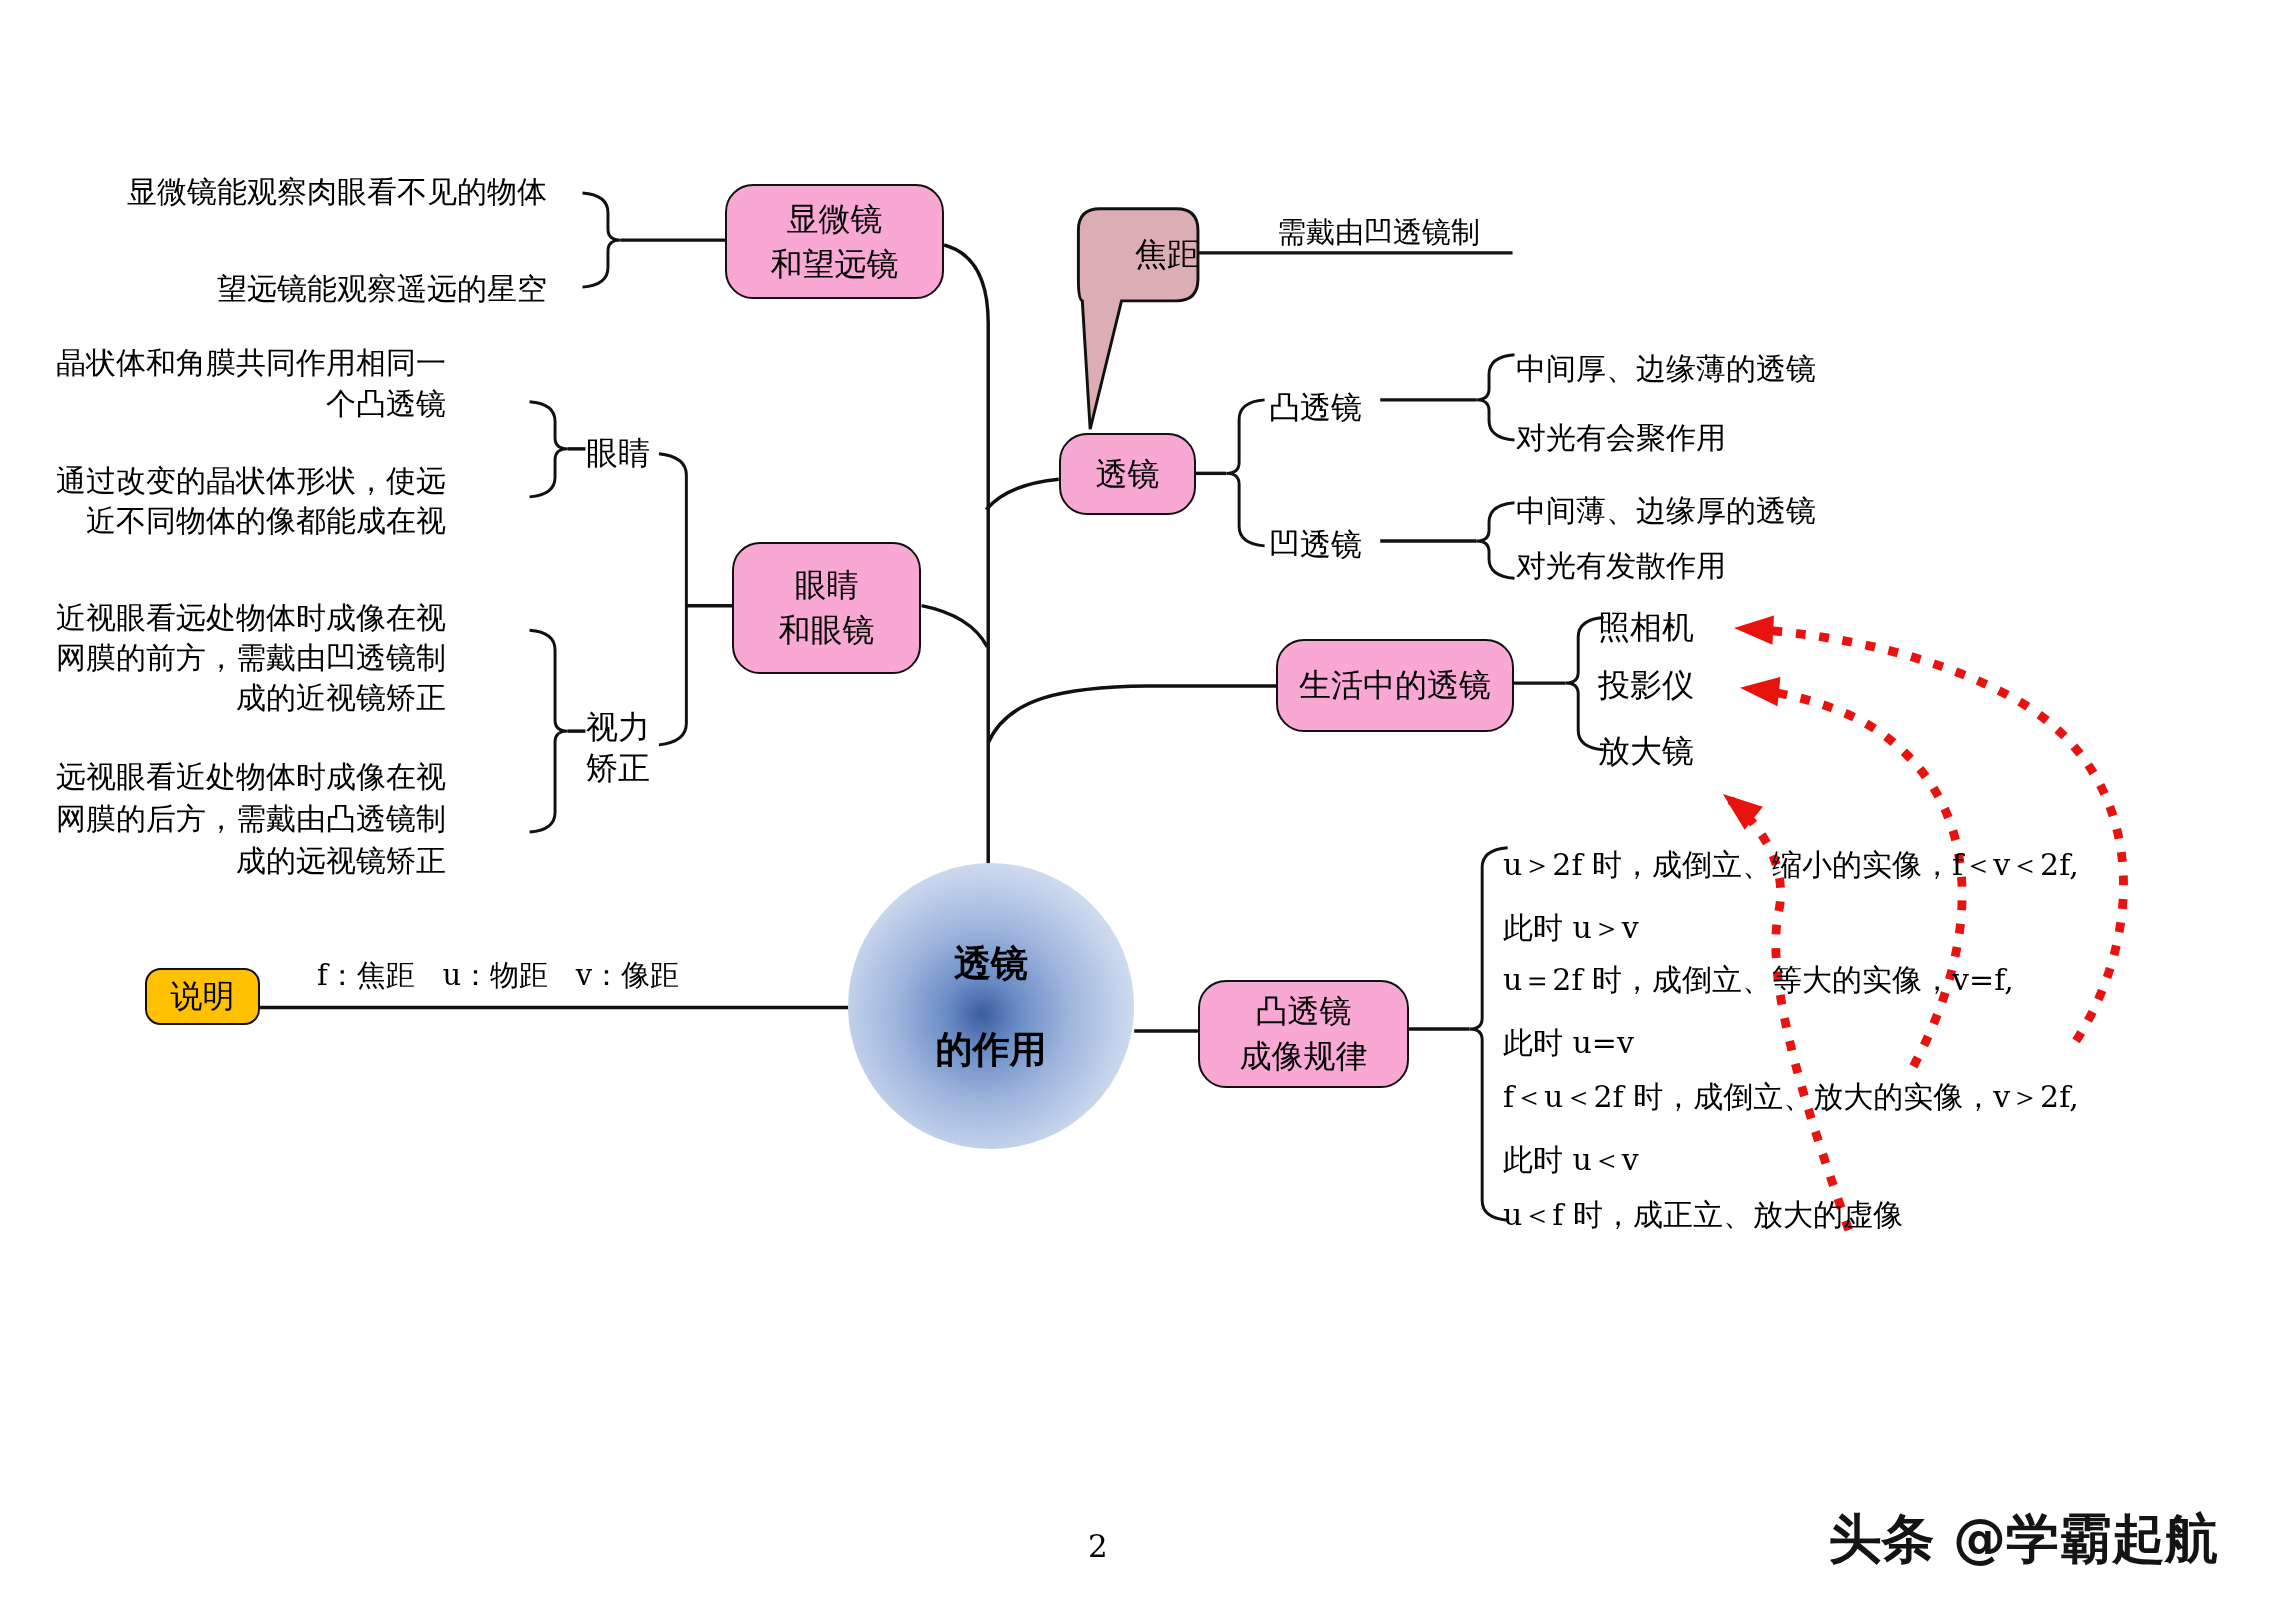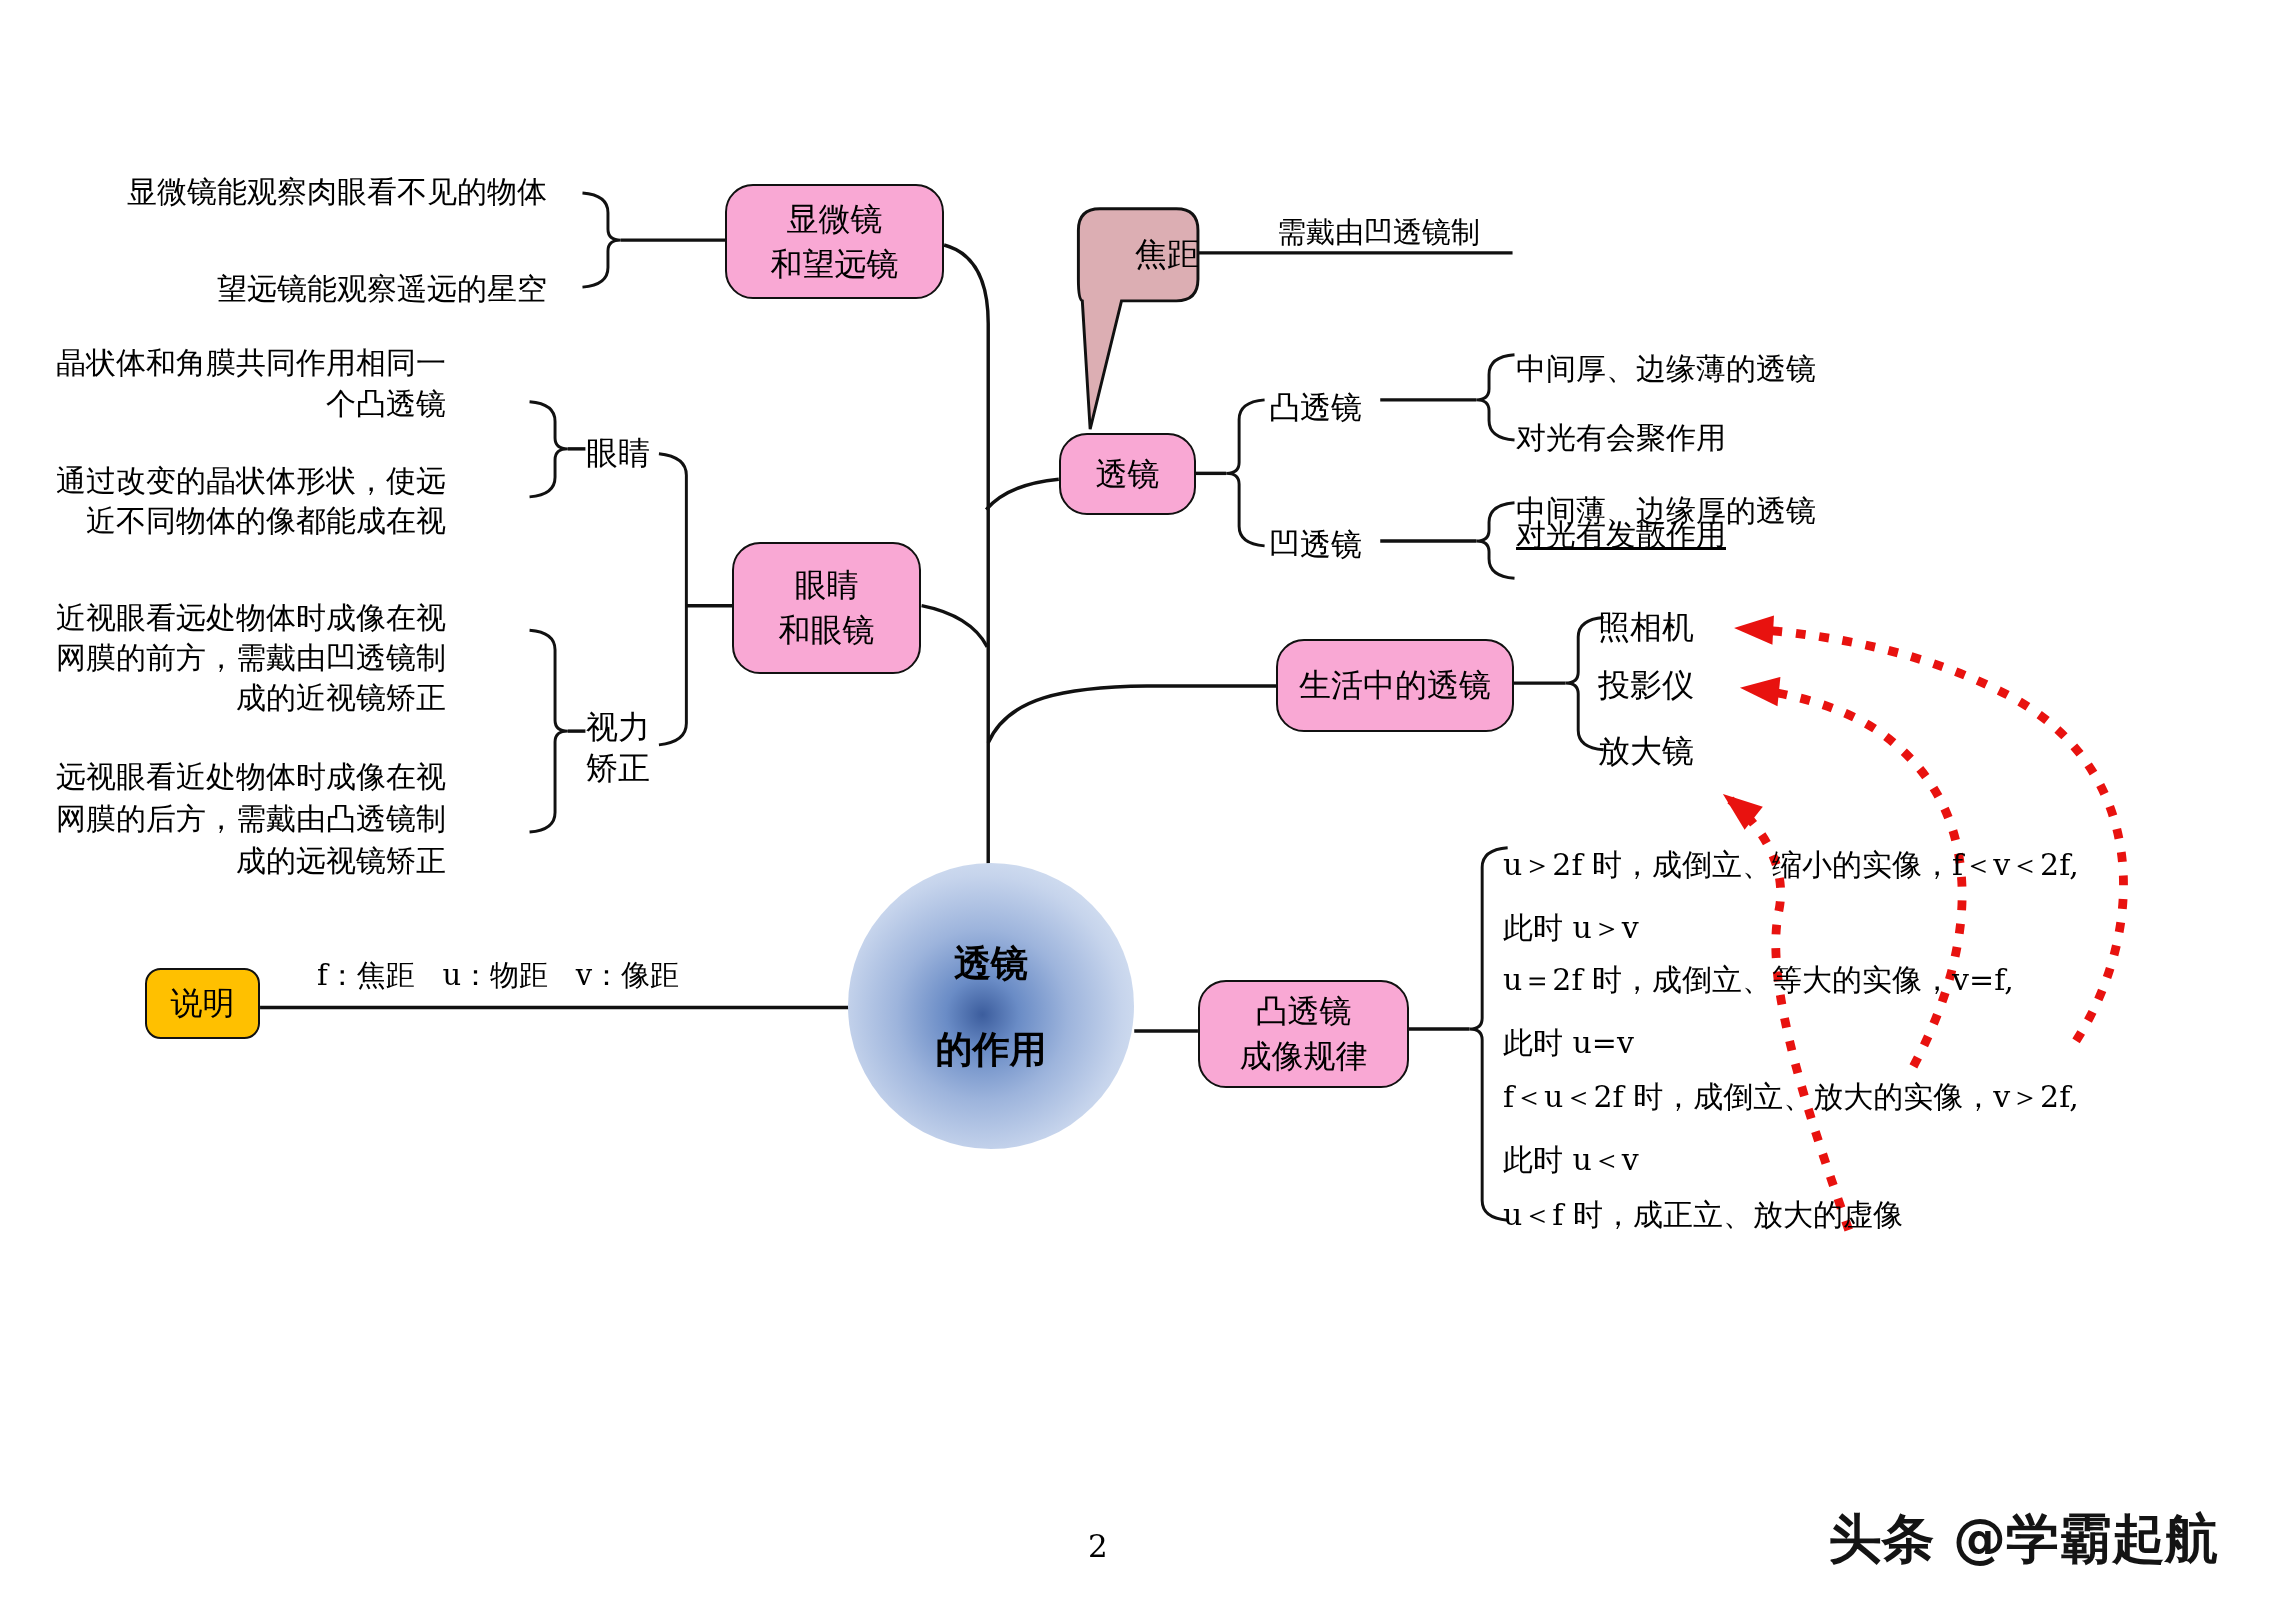--- a/index.html
+++ b/index.html
@@ -92,21 +92,21 @@
     <div>透镜</div>
   </div>
   <div class="callout-text" style="left:1106px;top:233px;margin-left:29px;">焦距</div>
   <div class="lt" style="left:1277px;top:213px;font-size:29px;">需戴由凹透镜制</div>
 
   <div class="lbl" style="left:1269px;top:388px;font-size:31px;">凸透镜</div>
   <div class="lt" style="left:1516px;top:349px;">中间厚、边缘薄的透镜</div>
   <div class="lt" style="left:1516px;top:418px;">对光有会聚作用</div>
   <div class="lbl" style="left:1269px;top:525px;font-size:31px;">凹透镜</div>
   <div class="lt" style="left:1516px;top:491px;">中间薄、边缘厚的透镜</div>
-  <div class="lt" style="left:1516px;top:515px;text-decoration:underline;">对光有发散作用</div>
+  <div class="lt" style="left:1516px;top:546px;">对光有发散作用</div>
 
   <div class="box" style="left:732px;top:542px;width:189px;height:132px;">
     <div>眼睛</div>
     <div>和眼镜</div>
   </div>
   <div class="lbl" style="left:586px;top:434px;">眼睛</div>
   <div class="lbl" style="left:586px;top:707px;line-height:41px;">
     <div>视力</div>
     <div>矫正</div>
   </div>
@@ -150,21 +150,21 @@
     <div>此时 u=v</div>
   </div>
   <div class="lt" style="left:1503px;top:1065px;line-height:63px;">
     <div>f＜u＜2f 时，成倒立、放大的实像，v＞2f,</div>
     <div>此时 u＜v</div>
   </div>
   <div class="lt" style="left:1503px;top:1183px;line-height:63px;">
     <div>u＜f 时，成正立、放大的虚像</div>
   </div>
 
-  <div class="box orange" style="left:145px;top:968px;width:115px;height:71px;">
+  <div class="box orange" style="left:145px;top:968px;width:115px;height:57px;">
     <div>说明</div>
   </div>
   <div class="lt pre" style="left:317px;top:956px;font-size:29px;">f：焦距   u：物距   v：像距</div>
 
   <div class="lbl" style="left:1088px;top:1527px;font-size:31px;">2</div>
   <div id="watermark">头条 @学霸起航</div>
 
 </div>
 
 

